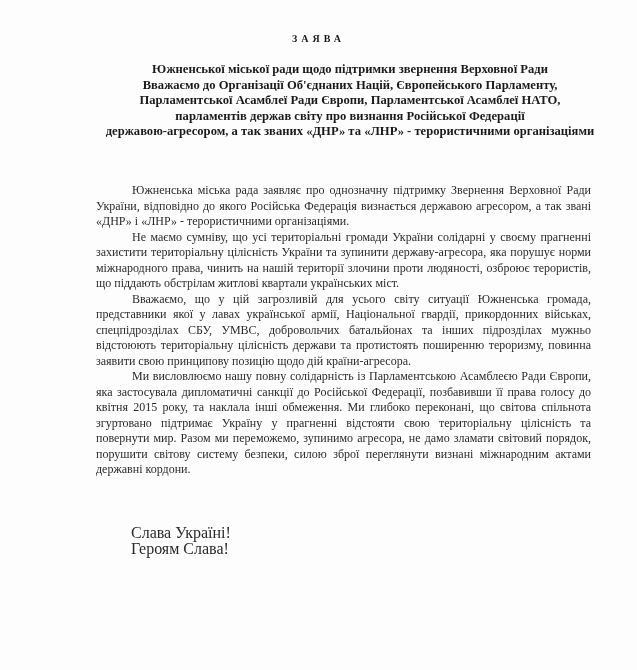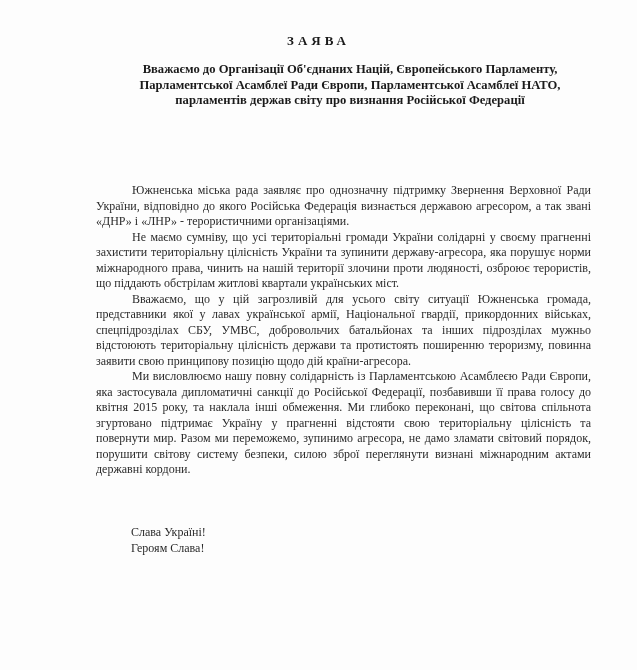--- a/index.html
+++ b/index.html
@@ -3,46 +3,48 @@
 <meta charset="utf-8">
 <style>
   html, body { margin: 0; padding: 0; }
   body {
     width: 637px; height: 670px; background: #fdfdfd; overflow: hidden;
     font-family: "Liberation Serif", "DejaVu Serif", serif; color: #1a1a1a;
   }
   .page { position: relative; width: 637px; height: 670px; }
   .title {
     position: absolute; top: 33px; left: 0; width: 637px; text-align: center;
-    font-weight: bold; font-size: 13px; letter-spacing: 4px;
+    font-weight: bold; font-size: 10px; letter-spacing: 4px;
   }
   .heading {
     position: absolute; top: 62px; left: 100px; width: 500px; text-align: center;
     font-weight: bold; font-size: 12.6px; line-height: 15.5px;
   }
   .body {
     position: absolute; top: 183px; left: 96px; width: 495px;
     font-size: 12px; line-height: 15.5px; text-align: justify; color: #2a2a2a;
   }
   .body p { margin: 0; text-indent: 36px; }
   .closing {
-    position: absolute; top: 525px; left: 131px; font-size: 12px; line-height: 15.5px; color: #2a2a2a;
+    position: absolute; top: 525px; left: 131px; font-size: 16px; line-height: 15.5px; color: #2a2a2a;
   }
   .closing div { margin: 0; }
 </style>
 </head>
 <body>
 
 <div class="page">
   <div class="title">ЗАЯВА</div>
 
   <div class="heading">
+    <div>Южненської міської ради щодо підтримки звернення Верховної Ради</div>
     <div>Вважаємо до Організації Об'єднаних Націй, Європейського Парламенту,</div>
     <div>Парламентської Асамблеї Ради Європи, Парламентської Асамблеї НАТО,</div>
     <div>парламентів держав світу про визнання Російської Федерації</div>
+    <div>державою-агресором, а так званих «ДНР» та «ЛНР» - терористичними організаціями</div>
   </div>
 
   <div class="body">
     <p>Южненська міська рада заявляє про однозначну підтримку Звернення Верховної Ради України, відповідно до якого Російська Федерація визнається державою агресором, а так звані «ДНР» і «ЛНР» - терористичними організаціями.</p>
     <p>Не маємо сумніву, що усі територіальні громади України солідарні у своєму прагненні захистити територіальну цілісність України та зупинити державу-агресора, яка порушує норми міжнародного права, чинить на нашій території злочини проти людяності, озброює терористів, що піддають обстрілам житлові квартали українських міст.</p>
     <p>Вважаємо, що у цій загрозливій для усього світу ситуації Южненська громада, представники якої у лавах української армії, Національної гвардії, прикордонних військах, спецпідрозділах СБУ, УМВС, добровольчих батальйонах та інших підрозділах мужньо відстоюють територіальну цілісність держави та протистоять поширенню тероризму, повинна заявити свою принципову позицію щодо дій країни-агресора.</p>
     <p>Ми висловлюємо нашу повну солідарність із Парламентською Асамблеєю Ради Європи, яка застосувала дипломатичні санкції до Російської Федерації, позбавивши її права голосу до квітня 2015 року, та наклала інші обмеження. Ми глибоко переконані, що світова спільнота згуртовано підтримає Україну у прагненні відстояти свою територіальну цілісність та повернути мир. Разом ми переможемо, зупинимо агресора, не дамо зламати світовий порядок, порушити світову систему безпеки, силою зброї переглянути визнані міжнародним актами державні кордони.</p>
   </div>
 
   <div class="closing">

